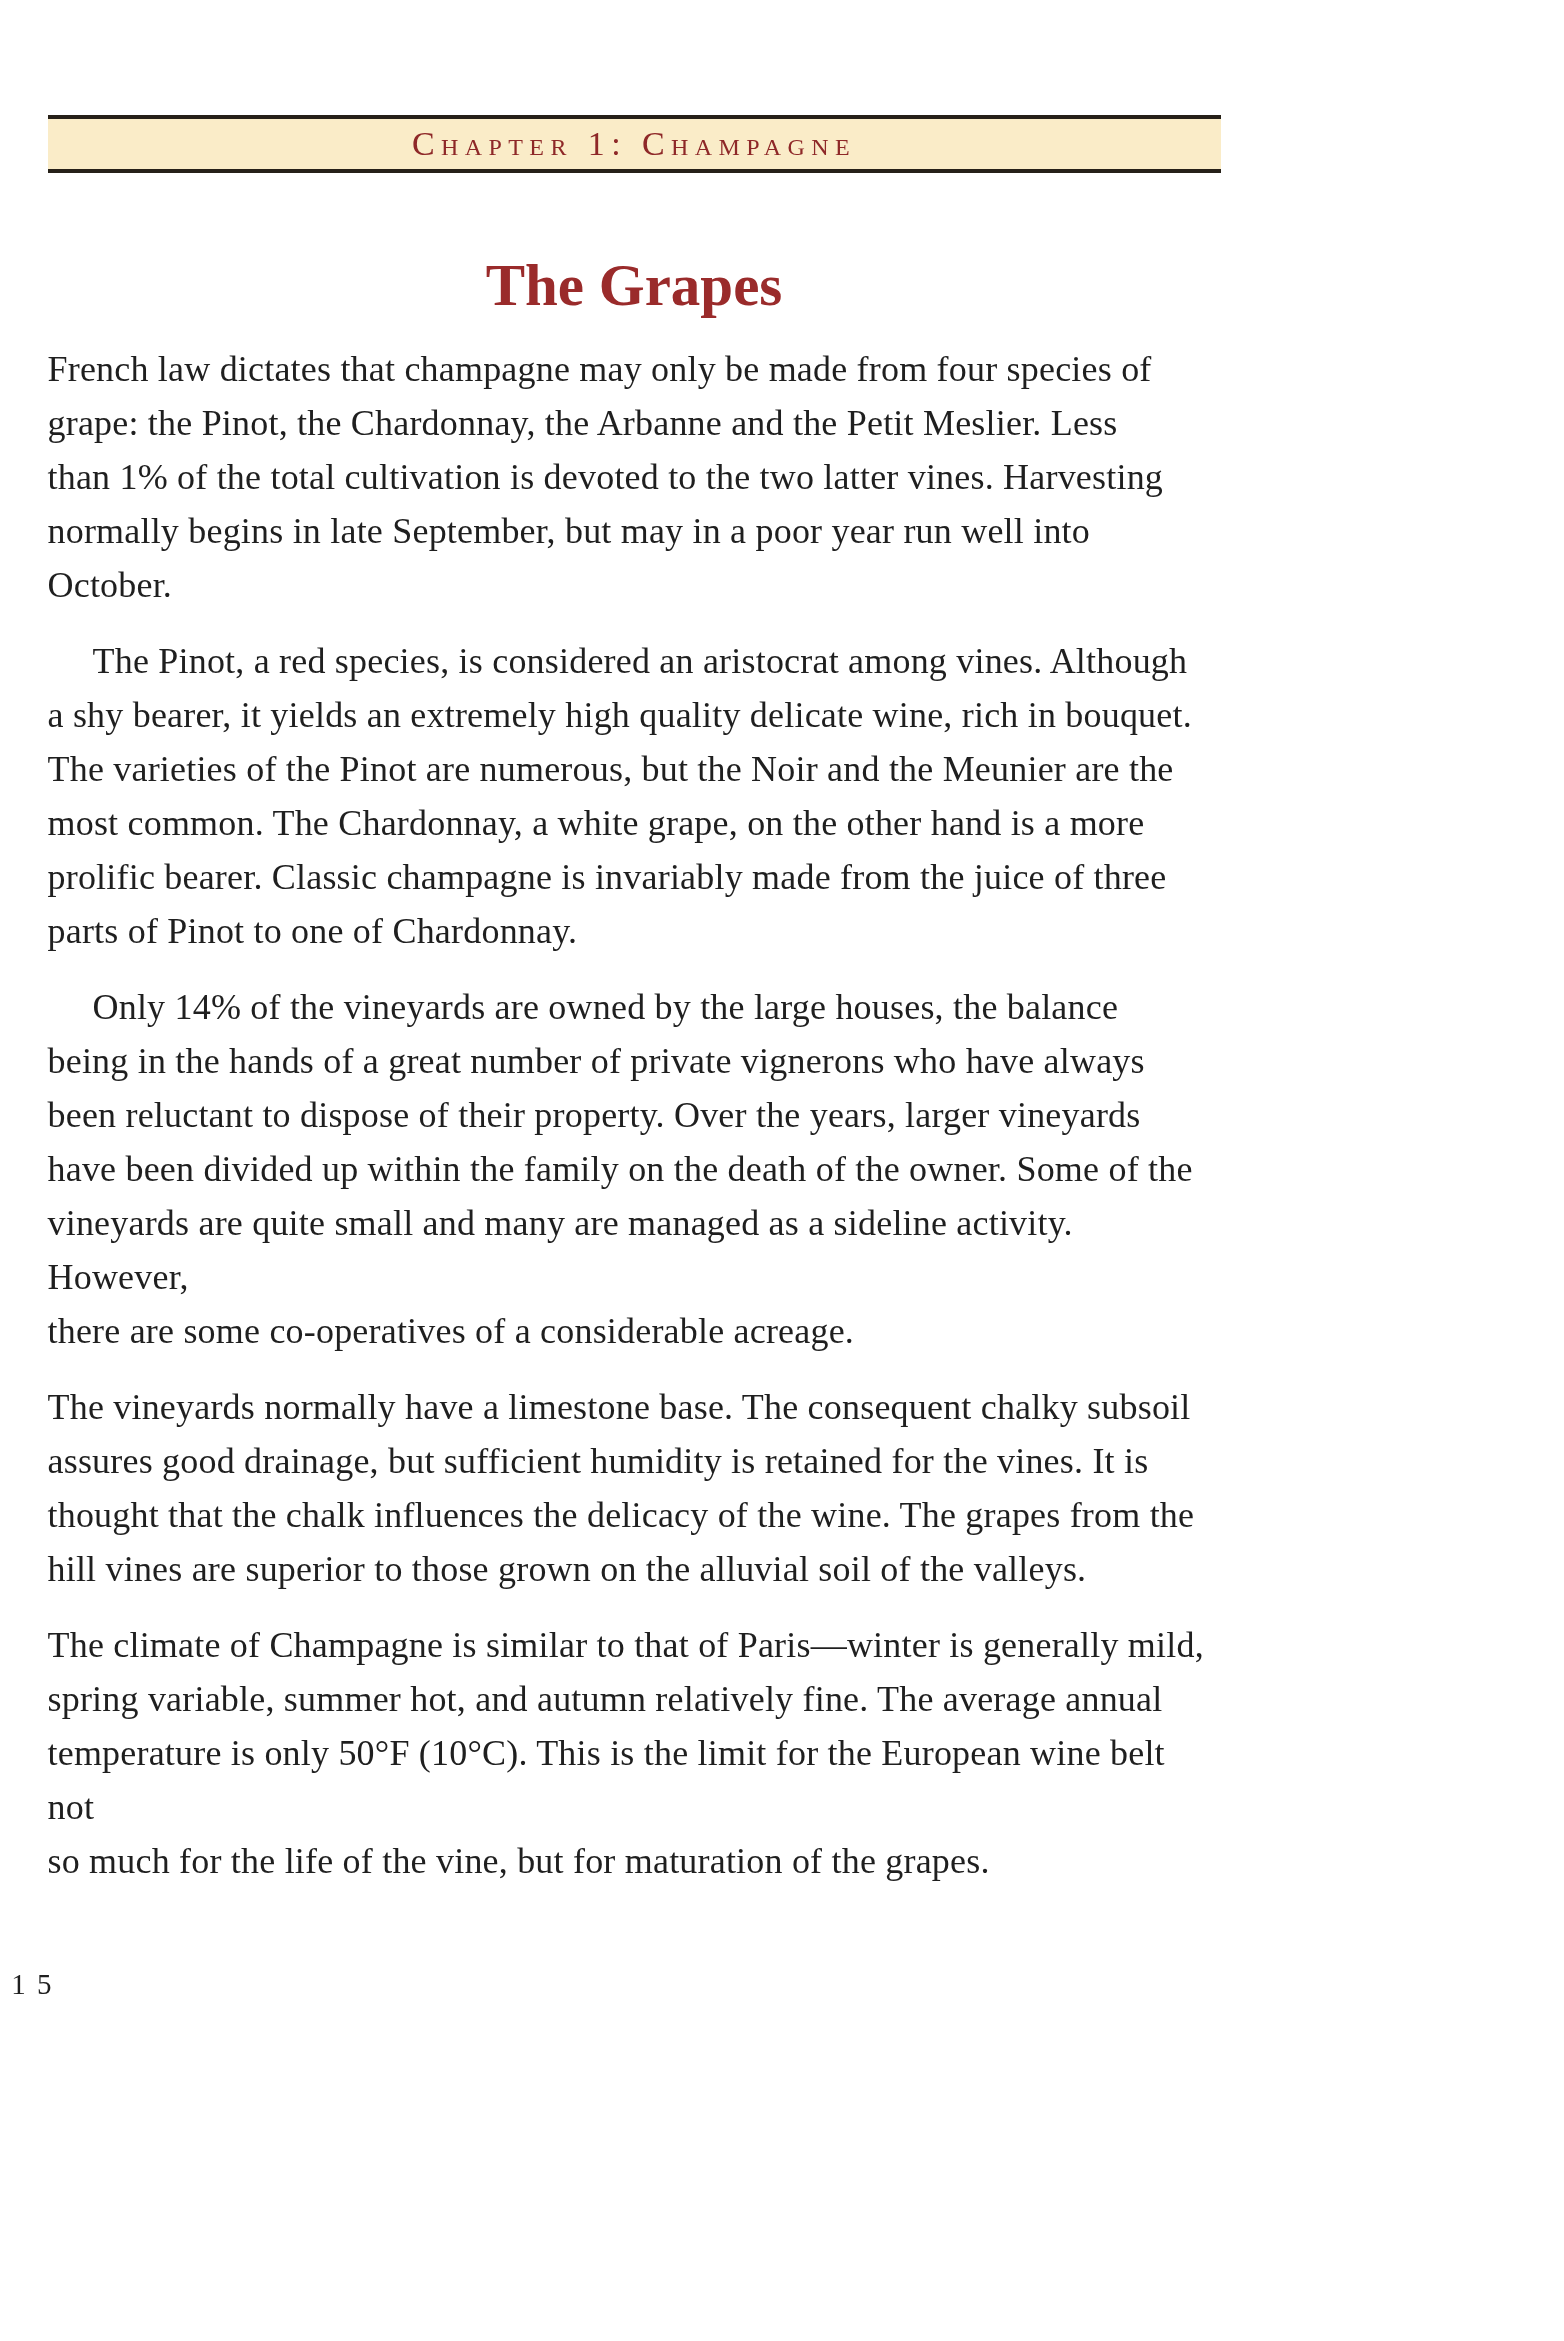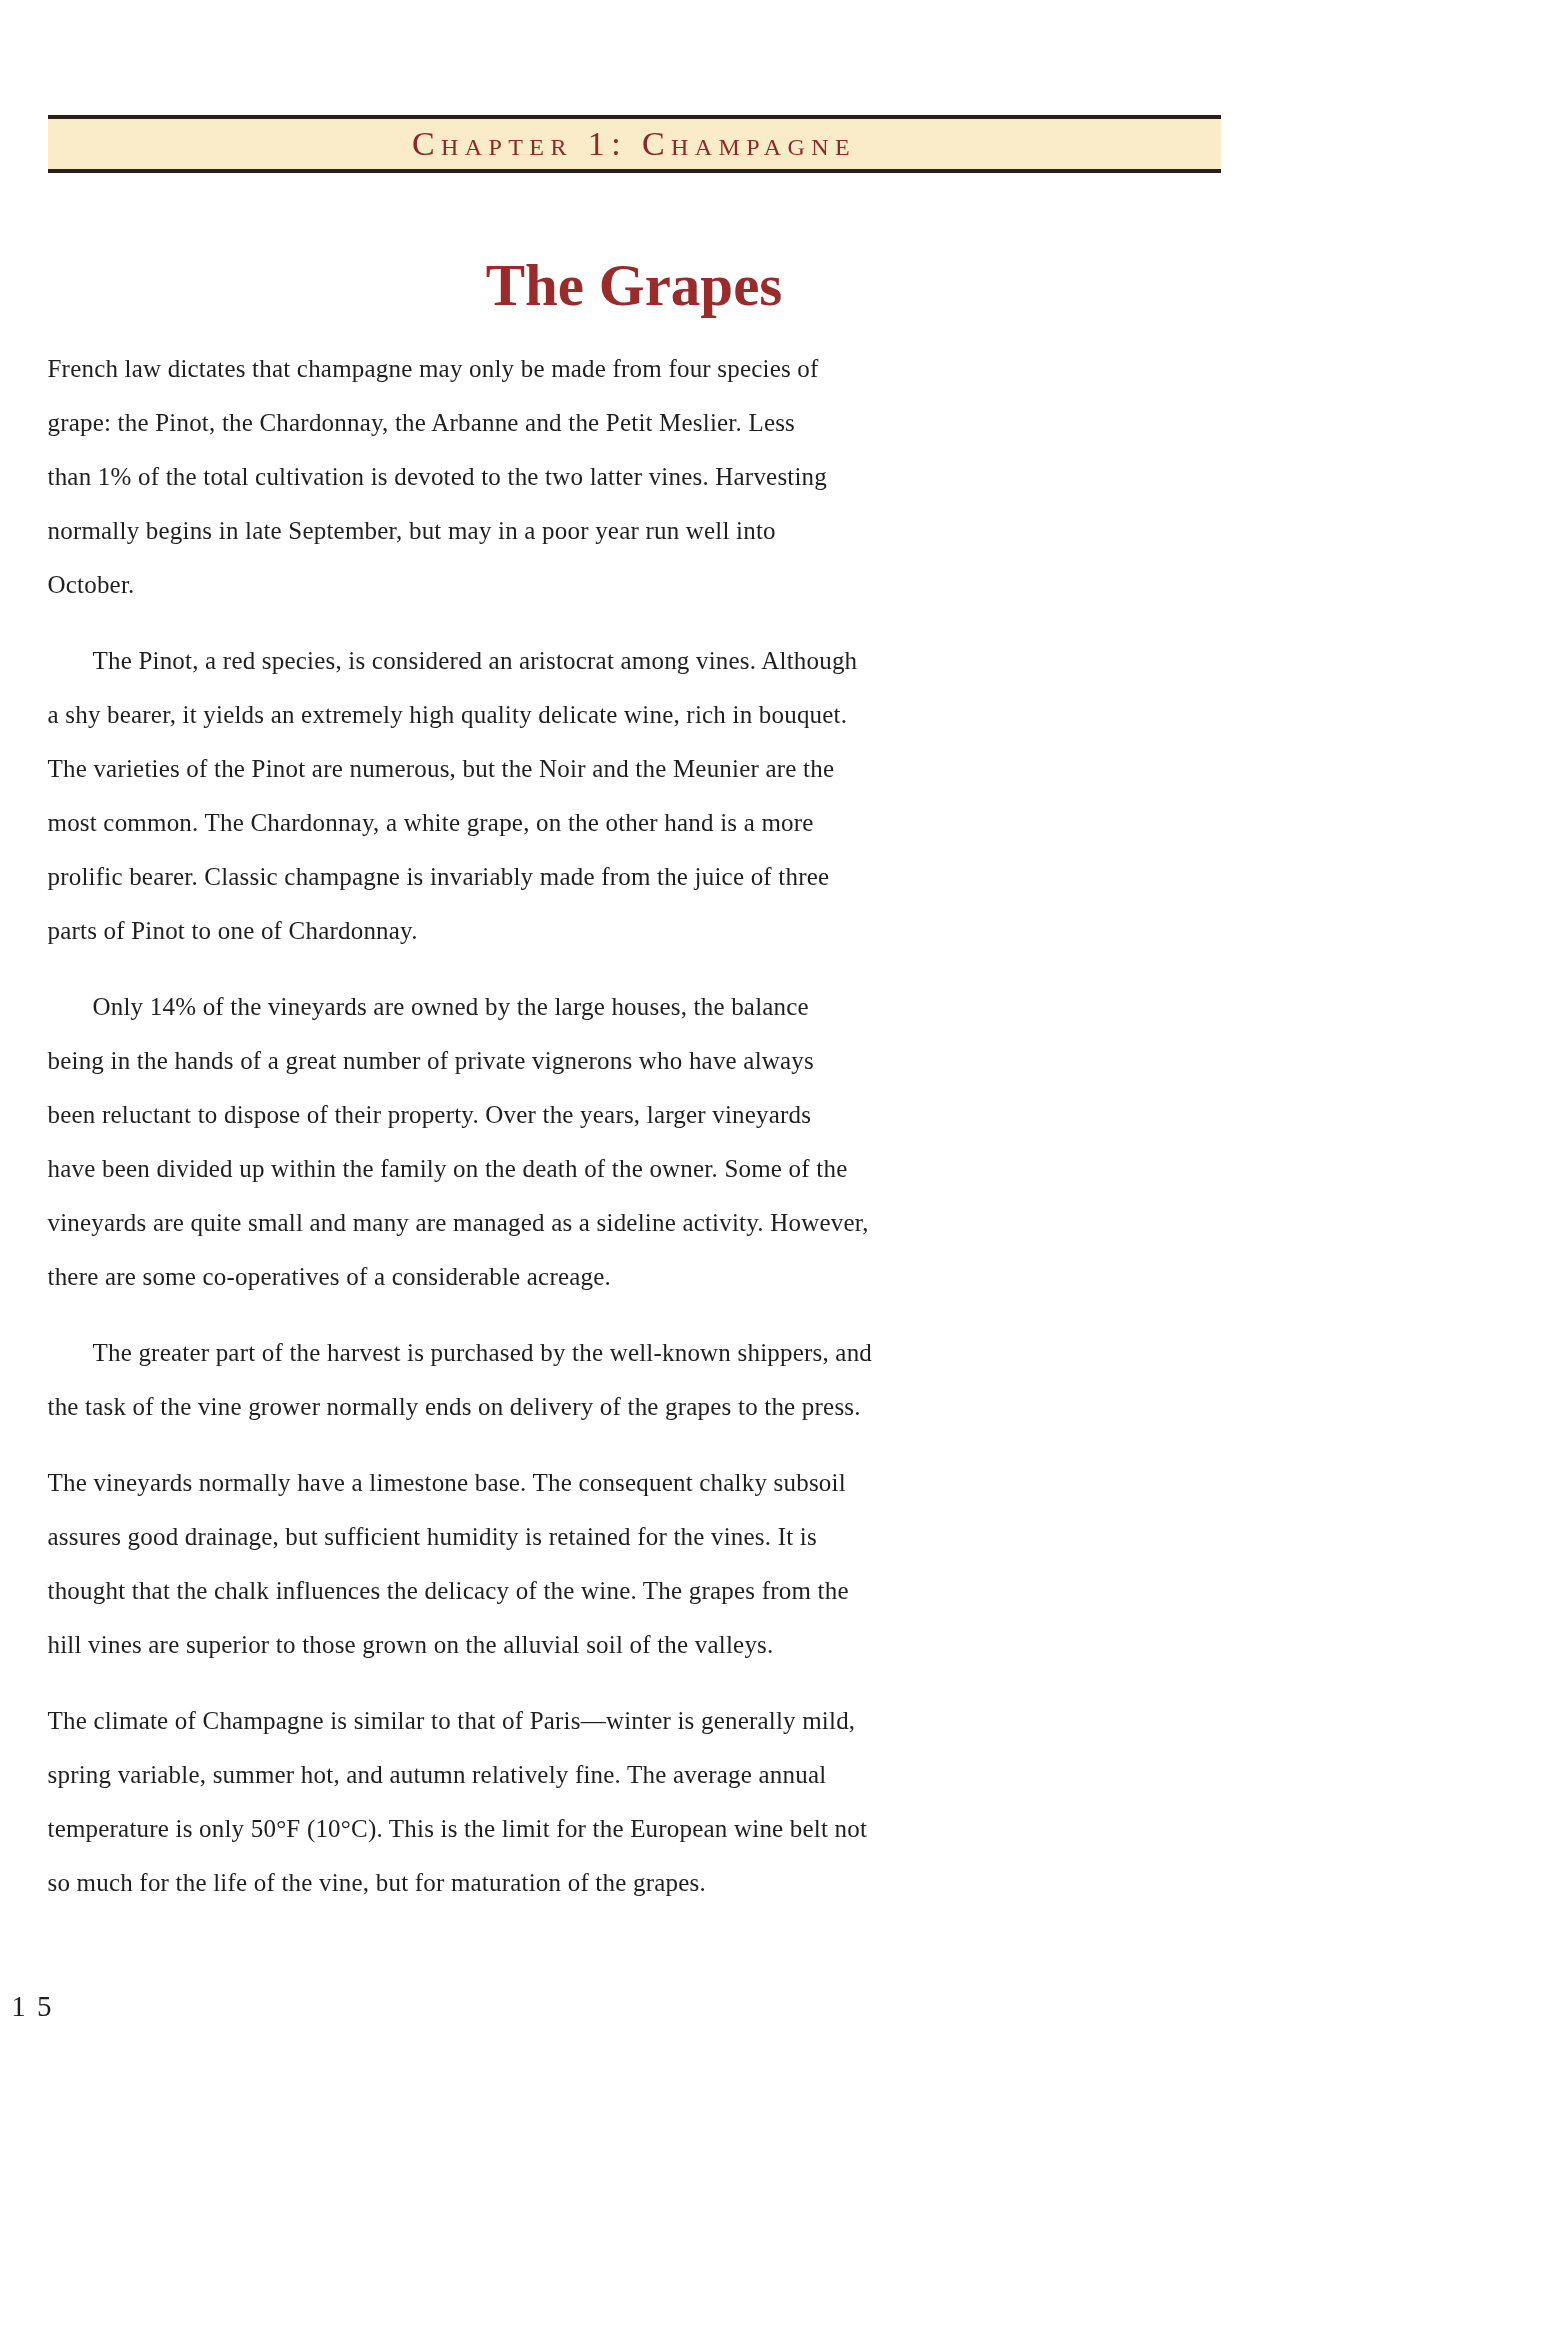--- a/index.html
+++ b/index.html
@@ -46,21 +46,21 @@
     font-size: 59px;
     line-height: 77px;
     font-weight: bold;
     text-align: center;
     color: var(--heading-red);
   }
   .heading-grapes { margin: 74px 0 17.7px 0; }
   .heading-soil { margin: 64px 0 12px 0; }
   .heading-climate { margin: 68px 0 12px 0; }
   p.body-para {
-    font-size: 25px;
+    font-size: 36px;
     line-height: 54px;
     letter-spacing: 0.2px;
     white-space: pre-line;
     margin: 0 0 22px 0;
     text-align: left;
   }
   p.body-para.indented { text-indent: 45px; }
   .page-footer {
     margin-top: 80px;
   }
@@ -94,22 +94,20 @@
 The varieties of the Pinot are numerous, but the Noir and the Meunier are the
 most common. The Chardonnay, a white grape, on the other hand is a more
 prolific bearer. Classic champagne is invariably made from the juice of three
 parts of Pinot to one of Chardonnay.</p>
       <p class="body-para indented">Only 14% of the vineyards are owned by the large houses, the balance
 being in the hands of a great number of private vignerons who have always
 been reluctant to dispose of their property. Over the years, larger vineyards
 have been divided up within the family on the death of the owner. Some of the
 vineyards are quite small and many are managed as a sideline activity. However,
 there are some co-operatives of a considerable acreage.</p>
-      <p class="body-para indented">The greater part of the harvest is purchased by the well-known shippers, and
-the task of the vine grower normally ends on delivery of the grapes to the press.</p>
     </section>
 
     <section>
       <p class="body-para">The vineyards normally have a limestone base. The consequent chalky subsoil
 assures good drainage, but sufficient humidity is retained for the vines. It is
 thought that the chalk influences the delicacy of the wine. The grapes from the
 hill vines are superior to those grown on the alluvial soil of the valleys.</p>
     </section>
 
     <section>

